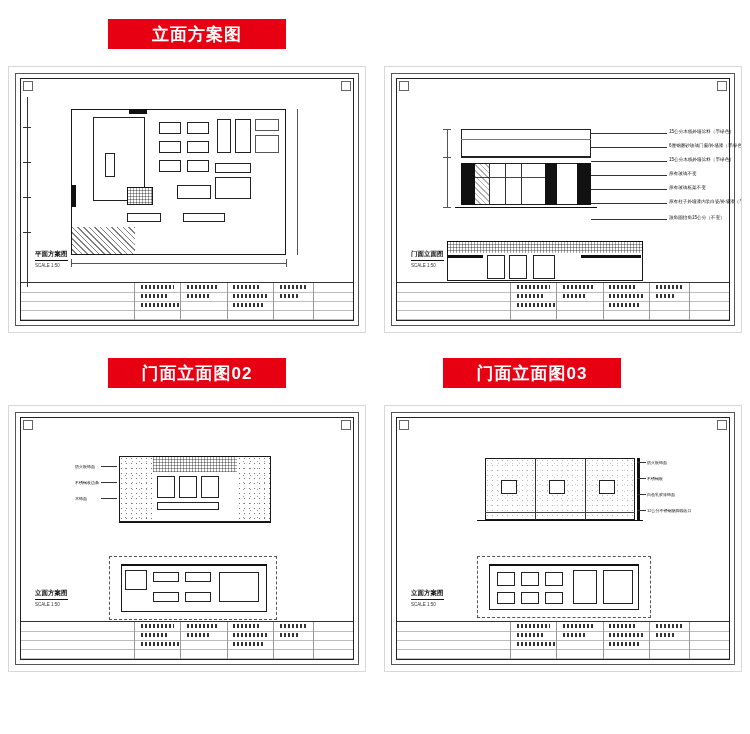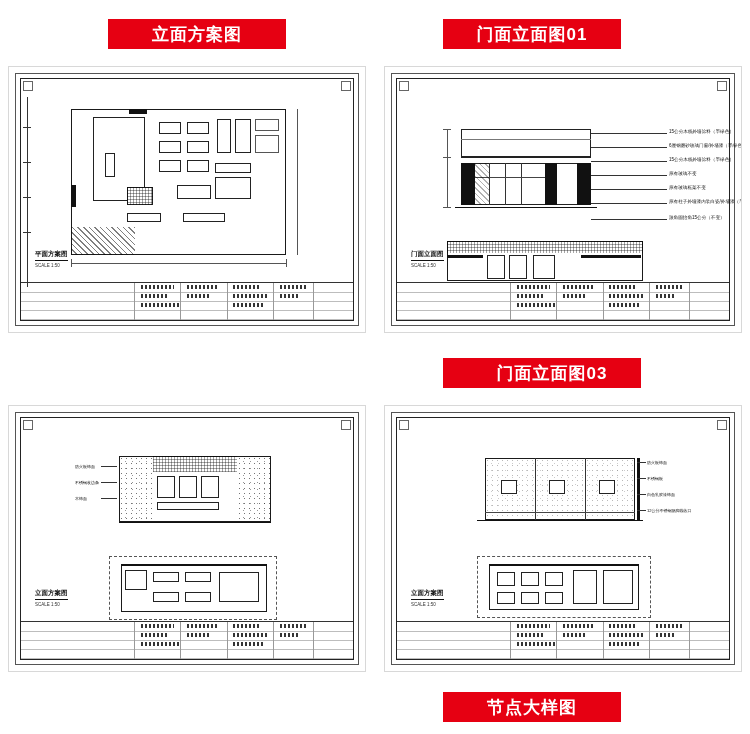--- a/index.html
+++ b/index.html
@@ -26,21 +26,21 @@
     letter-spacing: 1px;
     display: flex;
     align-items: center;
     justify-content: center;
     height: 30px;
     width: 178px;
   }
   .banner.top-left   { left: 108px; top: 19px; }
   .banner.top-right  { left: 443px; top: 19px; }
   .banner.mid-left   { left: 108px; top: 358px; }
-  .banner.mid-right  { left: 443px; top: 358px; padding-left: 20px; }
+  .banner.mid-right  { left: 443px; top: 358px; }
   .banner.bot-left   { left: 108px; top: 692px; }
   .banner.bot-right  { left: 443px; top: 692px; }
 
   
   .sheet {
     position: absolute;
     background: #ffffff;
     border: 1px solid #d8d8d8;
     box-sizing: border-box;
     overflow: hidden;
@@ -172,28 +172,25 @@
   }
 </style>
 </head>
 <body>
 
 <div id="page">
 
   <div class="banner top-left">
     <span>立面方案图</span>
   </div>
-  <div class="banner top-right">
-    <span>门面立面图01</span>
+  <div class="banner mid-left">
+    <span>门面立面图02</span>
   </div>
   <div class="banner mid-right">
     <span>门面立面图03</span>
-  </div>
-  <div class="banner bot-right">
-    <span>节点大样图</span>
   </div>
 
   <div class="sheet s1">
     <div class="frame-outer"></div>
     <div class="frame-inner"></div>
     <div class="frame-corner" style="left:14px;top:14px;width:10px;height:10px;"></div>
     <div class="frame-corner" style="right:14px;top:14px;width:10px;height:10px;"></div>
 
     <div class="thin vline" style="left:18px;top:30px;height:190px;"></div>
     <div class="thin hline" style="left:14px;top:60px;width:8px;"></div>

